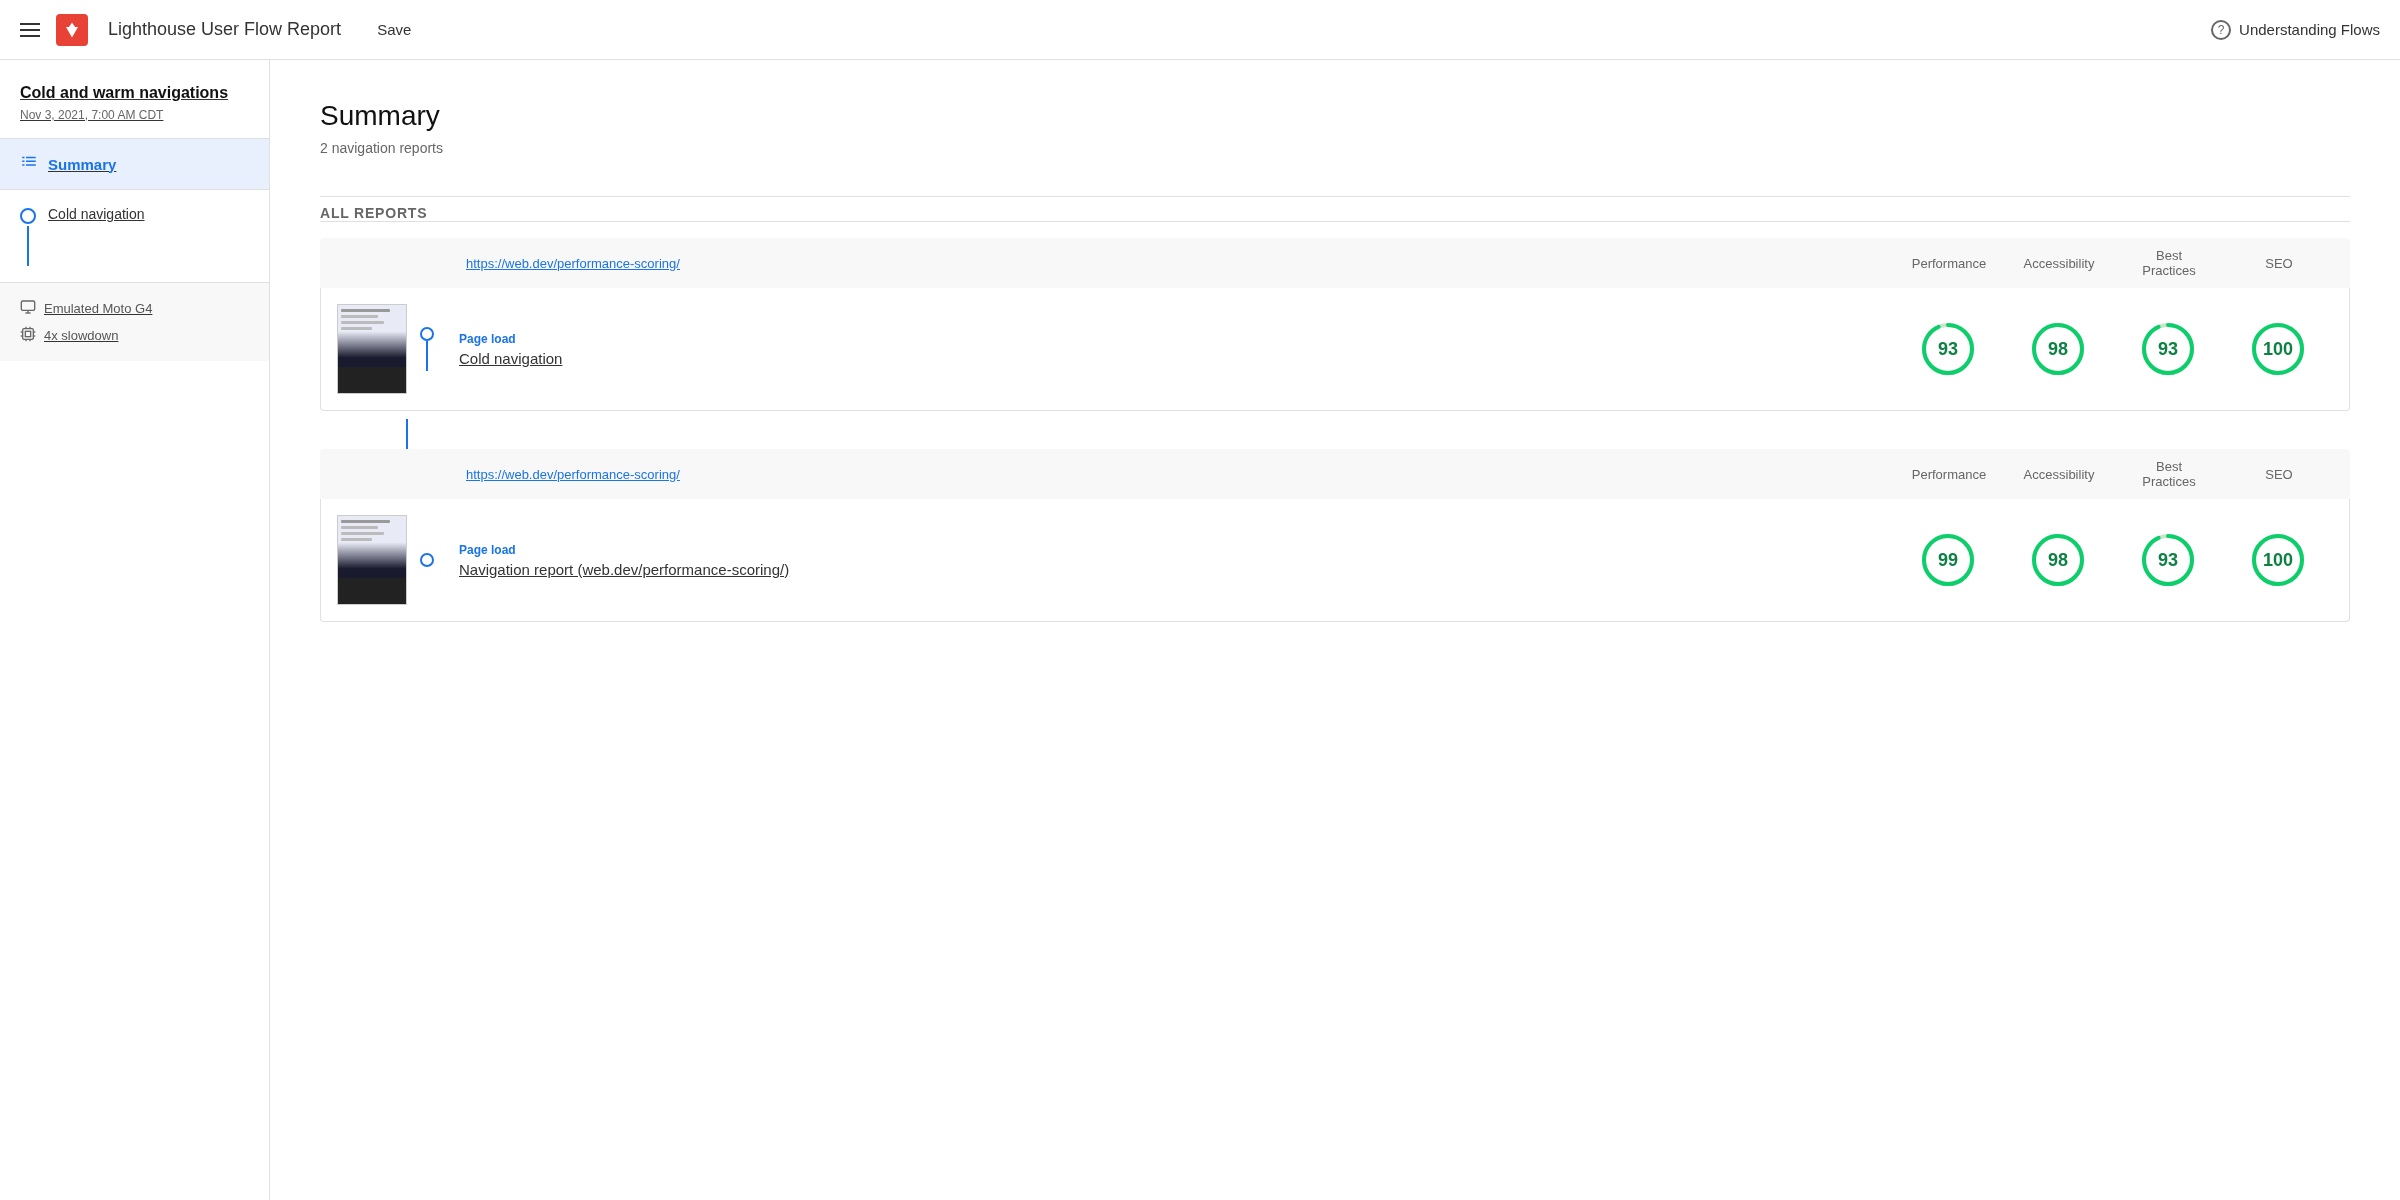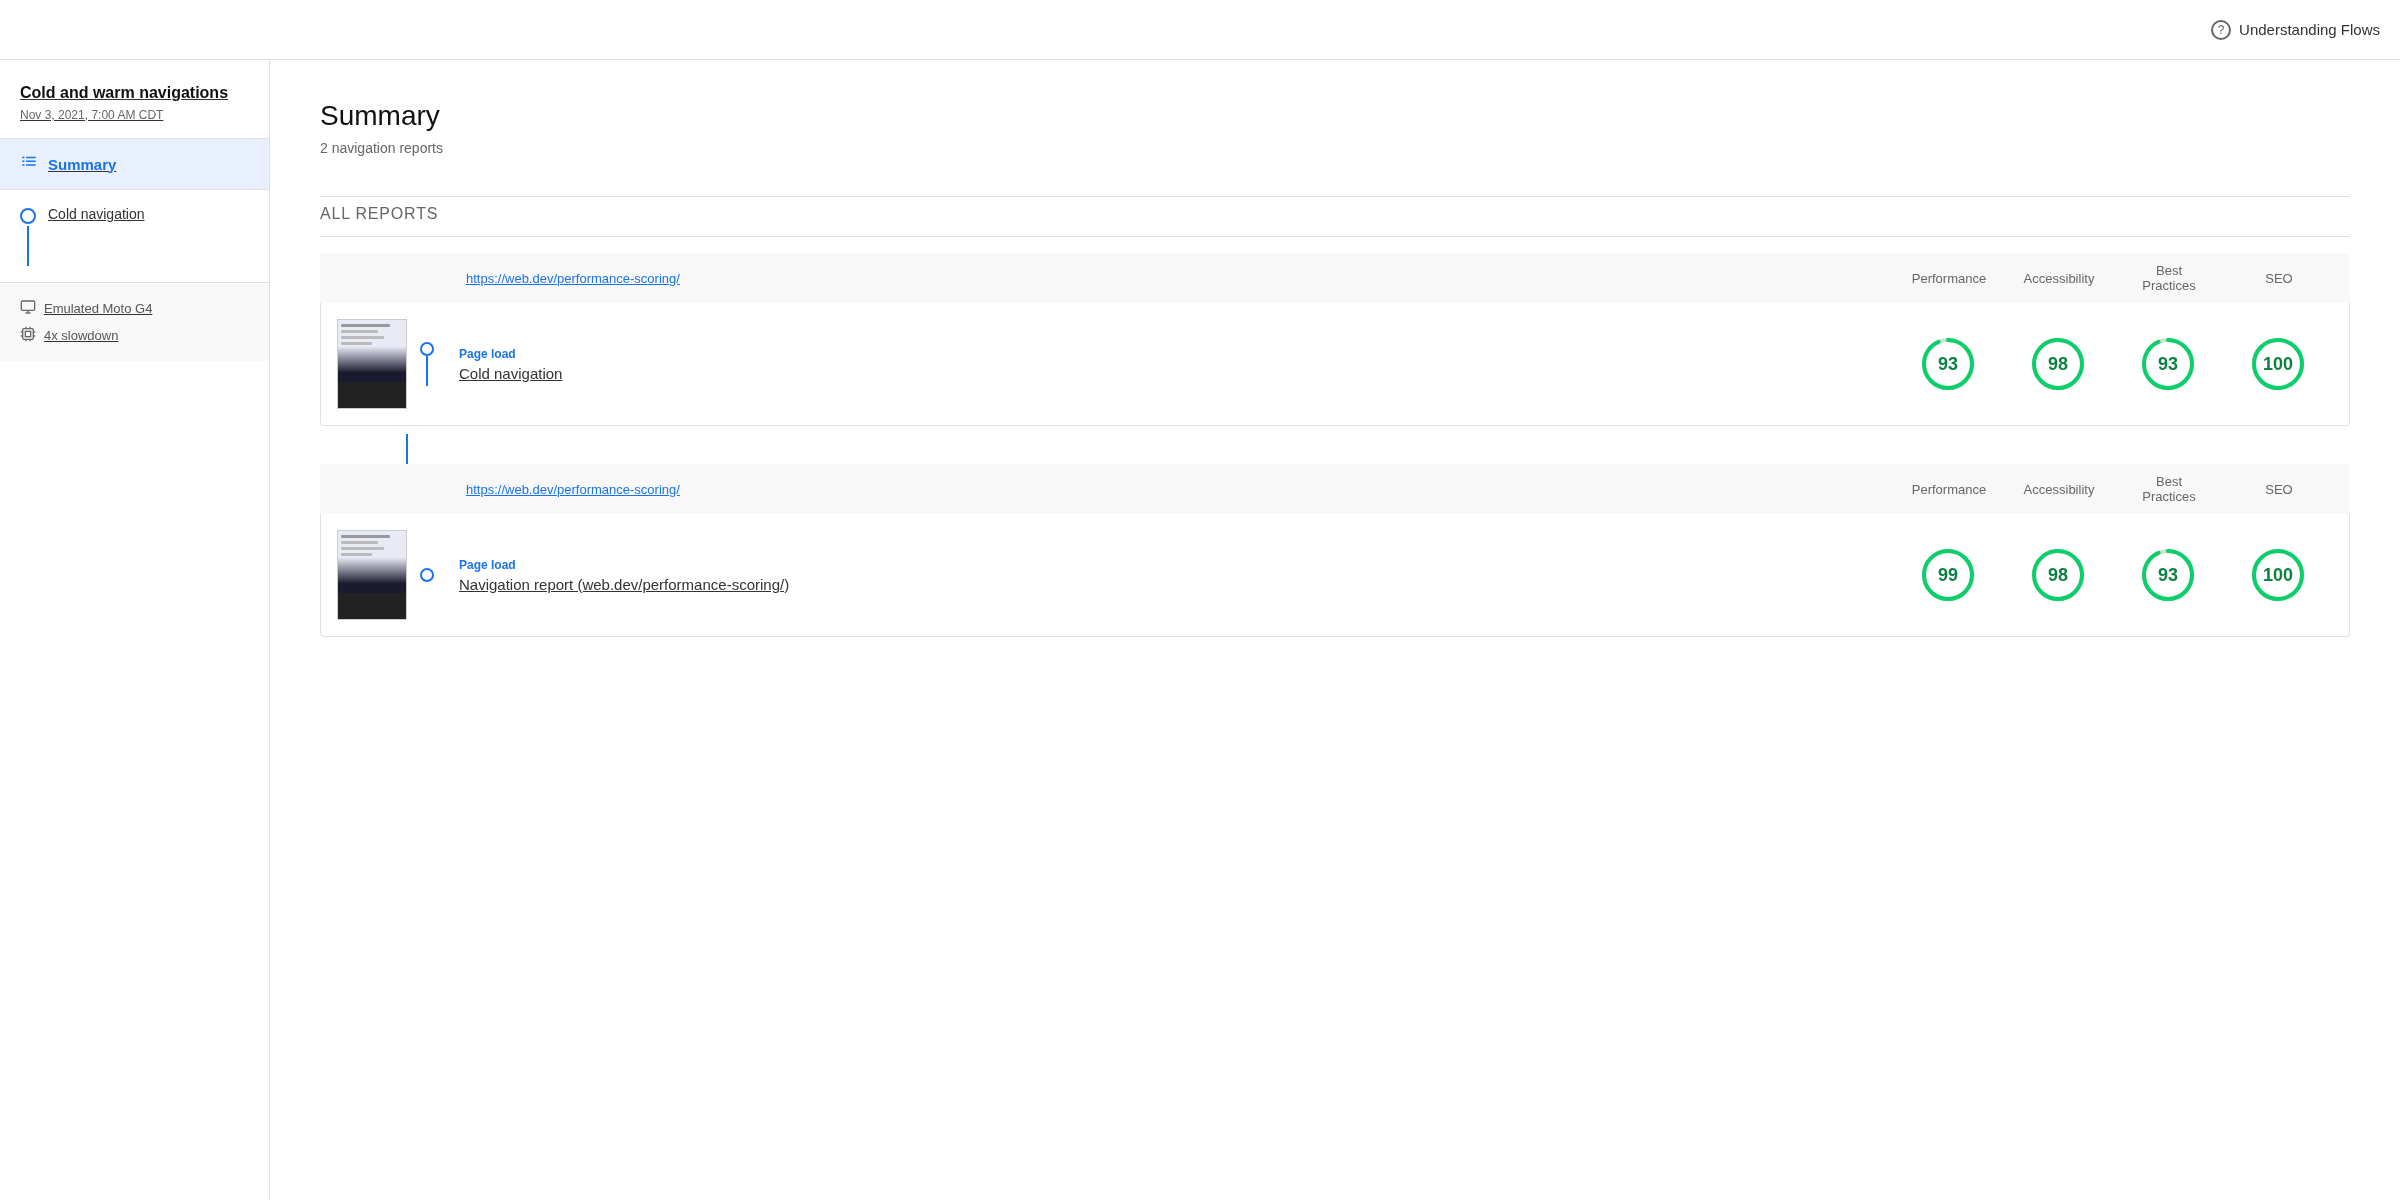--- a/index.html
+++ b/index.html
@@ -81,21 +81,21 @@
     .meta-icon { font-size: 14px; color: #666; }
 
     
     .main { flex: 1; overflow-y: auto; padding: 40px 50px; background: #fff; }
 
     .summary-section { margin-bottom: 40px; }
     .summary-title { font-size: 28px; font-weight: 500; color: #111; margin-bottom: 8px; }
     .summary-subtitle { font-size: 14px; color: #666; }
 
     .reports-section {}
-    .reports-label { font-size: 16px; font-weight: 400; color: #666; letter-spacing: 0.8px; text-transform: uppercase; margin-bottom: 13px; }
+    .reports-label { font-size: 14px; font-weight: 700; color: #666; letter-spacing: 0.8px; text-transform: uppercase; margin-bottom: 0; }
 
     .report-card { margin-bottom: 8px; }
 
     .report-header-row {
       display: flex; align-items: center;
       background: #f8f8f8;
       padding: 10px 16px;
       border-radius: 4px 4px 0 0;
     }
     .report-url {
@@ -168,20 +168,34 @@
       padding-left: 86px;
       height: 30px;
       align-items: center;
     }
     .between-line { width: 2px; height: 100%; background: #1a73e8; }
   </style>
 </head>
 <body>
 
 <header class="header">
+  <div class="header-left">
+    <div class="hamburger">
+      <span></span>
+        <span></span>
+        <span></span>
+    </div>
+    <div class="logo-icon">
+      <svg width="18" height="18" viewBox="0 0 24 24" fill="white">
+        <path d="M12 2L8 8H4l8 14 8-14h-4L12 2z"></path>
+      </svg>
+    </div>
+    <span class="header-title">Lighthouse User Flow Report</span>
+    <button class="save-btn">Save</button>
+  </div>
   <div class="header-right">
     <div class="help-icon">?</div>
     <span class="understanding-flows">Understanding Flows</span>
   </div>
 </header>
 
 <div class="layout">
 
   <aside class="sidebar">
     <div class="sidebar-project">

